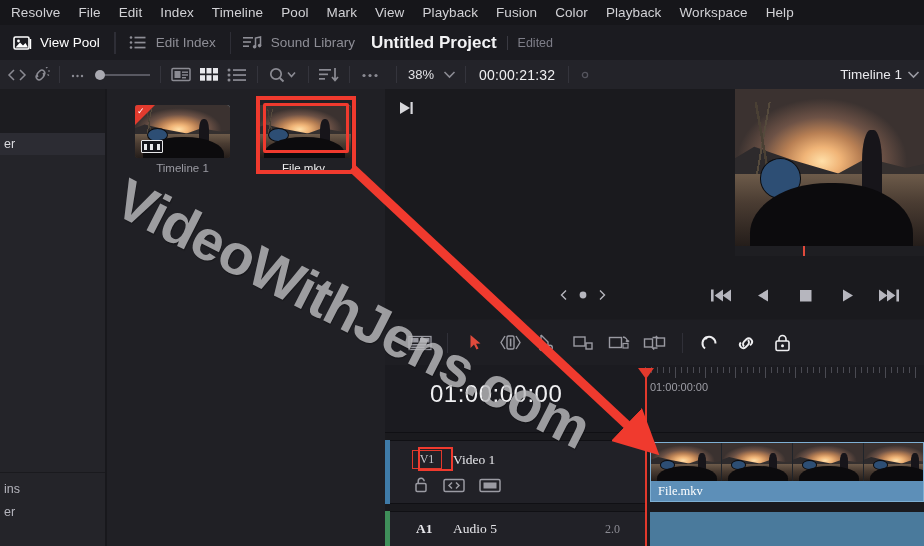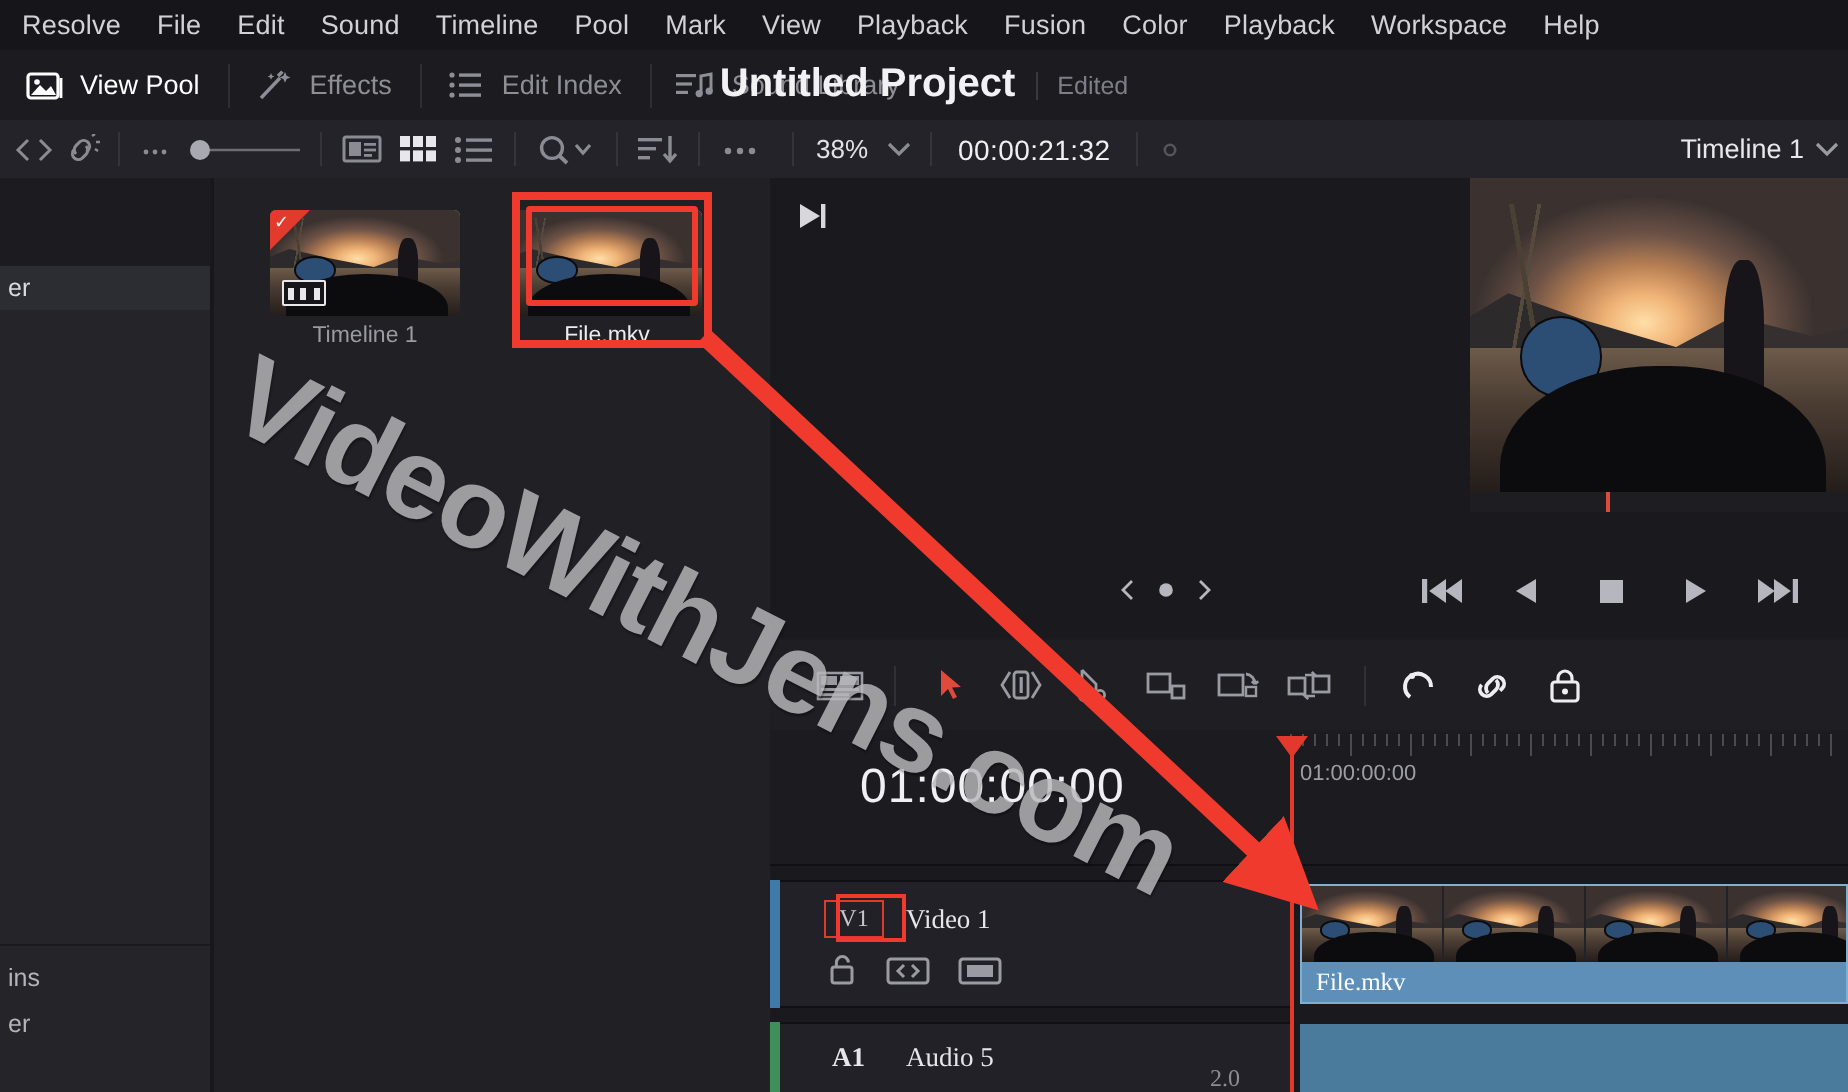--- a/index.html
+++ b/index.html
@@ -37,21 +37,21 @@
     font-size: 13.5px; color: #8e8e96; white-space: nowrap;
   }
   .pbtn.active { color: #ffffff; }
   .pbtn .glyph { display: inline-flex; width: 20px; height: 18px; align-items: center; justify-content: center; }
   .pbsep { width: 1px; height: 22px; background: #2e2e36; }
   .projtitle {
     position: absolute; left: 0; right: 0; top: 0; height: 35px;
     display: flex; align-items: center; justify-content: center; gap: 10px;
     pointer-events: none;
   }
-  .projtitle .ptxt { font-size: 20px; font-weight: bold; color: #f2f2f4; pointer-events: auto; }
+  .projtitle .ptxt { font-size: 17px; font-weight: bold; color: #f2f2f4; pointer-events: auto; }
   .projtitle .pdiv { width: 1px; height: 14px; background: #3a3a42; }
   .projtitle .pedit { font-size: 12.5px; color: #7e7e88; pointer-events: auto; }
 
   
   .mpbar {
     position: absolute; top: 60px; left: 0; width: 385px; height: 29px;
     background: #232329;
     display: flex; align-items: center; padding-left: 6px; gap: 2px;
   }
   .ic {
@@ -231,21 +231,21 @@
   .trctrls { position: absolute; left: 24px; top: 36px; display: flex; gap: 14px; align-items: center; }
   .trctrls .tc-ic { color: #9b9ba3; display: inline-flex; align-items: center; }
 
   .track-head-a {
     position: absolute; top: 78px; left: 5px; width: 255px; height: 35px;
     background: #212127; border-top: 1px solid #101014;
   }
   .track-accent-a { position: absolute; top: 78px; left: 0; width: 5px; height: 35px; background: #3f8f5a; }
   .a1badge { position: absolute; left: 26px; top: 9px; font-size: 13.5px; color: #e6e6ea; font-weight: bold; }
   .atrname { position: absolute; left: 63px; top: 9px; font-size: 13.5px; color: #e6e6ea; }
-  .achan { position: absolute; left: 215px; top: 20px; font-size: 12px; color: #8c8c94; }
+  .achan { position: absolute; left: 215px; top: 10px; font-size: 12px; color: #8c8c94; }
 
   
   .clip {
     position: absolute; top: 9px; left: 265px; width: 274px; height: 60px;
     background: #5d8fb8; border: 1px solid #7fb0d4; overflow: hidden;
   }
   .clip-strip { position: absolute; top: 0; left: 0; right: 0; height: 38px; display: flex; overflow: hidden; }
   .clip-strip .cell { position: relative; width: 71px; height: 38px; flex: 0 0 71px; overflow: hidden; border-right: 1px solid #20242a; }
   .clip-name { position: absolute; left: 7px; top: 41px; font-size: 12.5px; color: #ffffff; }
 
@@ -289,21 +289,21 @@
 </style>
 </head>
 <body>
 
 <div id="app">
 
   <div class="menubar">
     <div class="menuitem">Resolve</div>
     <div class="menuitem">File</div>
     <div class="menuitem">Edit</div>
-    <div class="menuitem">Sound</div>
+    <div class="menuitem">Index</div>
     <div class="menuitem">Timeline</div>
     <div class="menuitem">Pool</div>
     <div class="menuitem">Mark</div>
     <div class="menuitem">View</div>
     <div class="menuitem">Playback</div>
     <div class="menuitem">Fusion</div>
     <div class="menuitem">Color</div>
     <div class="menuitem">Playback</div>
     <div class="menuitem">Workspace</div>
     <div class="menuitem">Help</div>
@@ -315,31 +315,20 @@
         <svg width="19" height="16" viewBox="0 0 19 16">
             <rect x="1" y="2" width="15" height="12" rx="1.5" fill="none" stroke="currentColor" stroke-width="1.6"></rect>
             <circle cx="5.5" cy="6" r="1.4" fill="currentColor"></circle>
             <path d="M2.5 12.5 L7 7.5 L10 10.5 L12.5 8 L15 12.5 Z" fill="currentColor"></path>
             <path d="M17.5 4 v10" stroke="currentColor" stroke-width="1.4"></path>
           </svg>
       </span>
       <span>View Pool</span>
     </div>
     <div class="pbsep"></div>
-    <div class="pbtn">
-      <span class="glyph">
-        <svg width="18" height="17" viewBox="0 0 18 17">
-            <path d="M2.5 15 L12 5" stroke="currentColor" stroke-width="1.7" fill="none"></path>
-            <path d="M11 4 l2.2-2.2" stroke="currentColor" stroke-width="1.7"></path>
-            <path d="M14.5 2 l.8 1.9 1.9.8-1.9.8-.8 1.9-.8-1.9-1.9-.8 1.9-.8z" fill="currentColor"></path>
-            <path d="M7.5 2.5 l.5 1.2 1.2.5-1.2.5-.5 1.2-.5-1.2-1.2-.5 1.2-.5z" fill="currentColor"></path>
-          </svg>
-      </span>
-      <span>Effects</span>
-    </div>
     <div class="pbsep"></div>
     <div class="pbtn">
       <span class="glyph">
         <svg width="18" height="15" viewBox="0 0 18 15">
             <circle cx="2" cy="2.5" r="1.3" fill="currentColor"></circle>
             <circle cx="2" cy="7.5" r="1.3" fill="currentColor"></circle>
             <circle cx="2" cy="12.5" r="1.3" fill="currentColor"></circle>
             <rect x="5.5" y="1.7" width="11" height="1.7" fill="currentColor"></rect>
             <rect x="5.5" y="6.7" width="11" height="1.7" fill="currentColor"></rect>
             <rect x="5.5" y="11.7" width="11" height="1.7" fill="currentColor"></rect>

